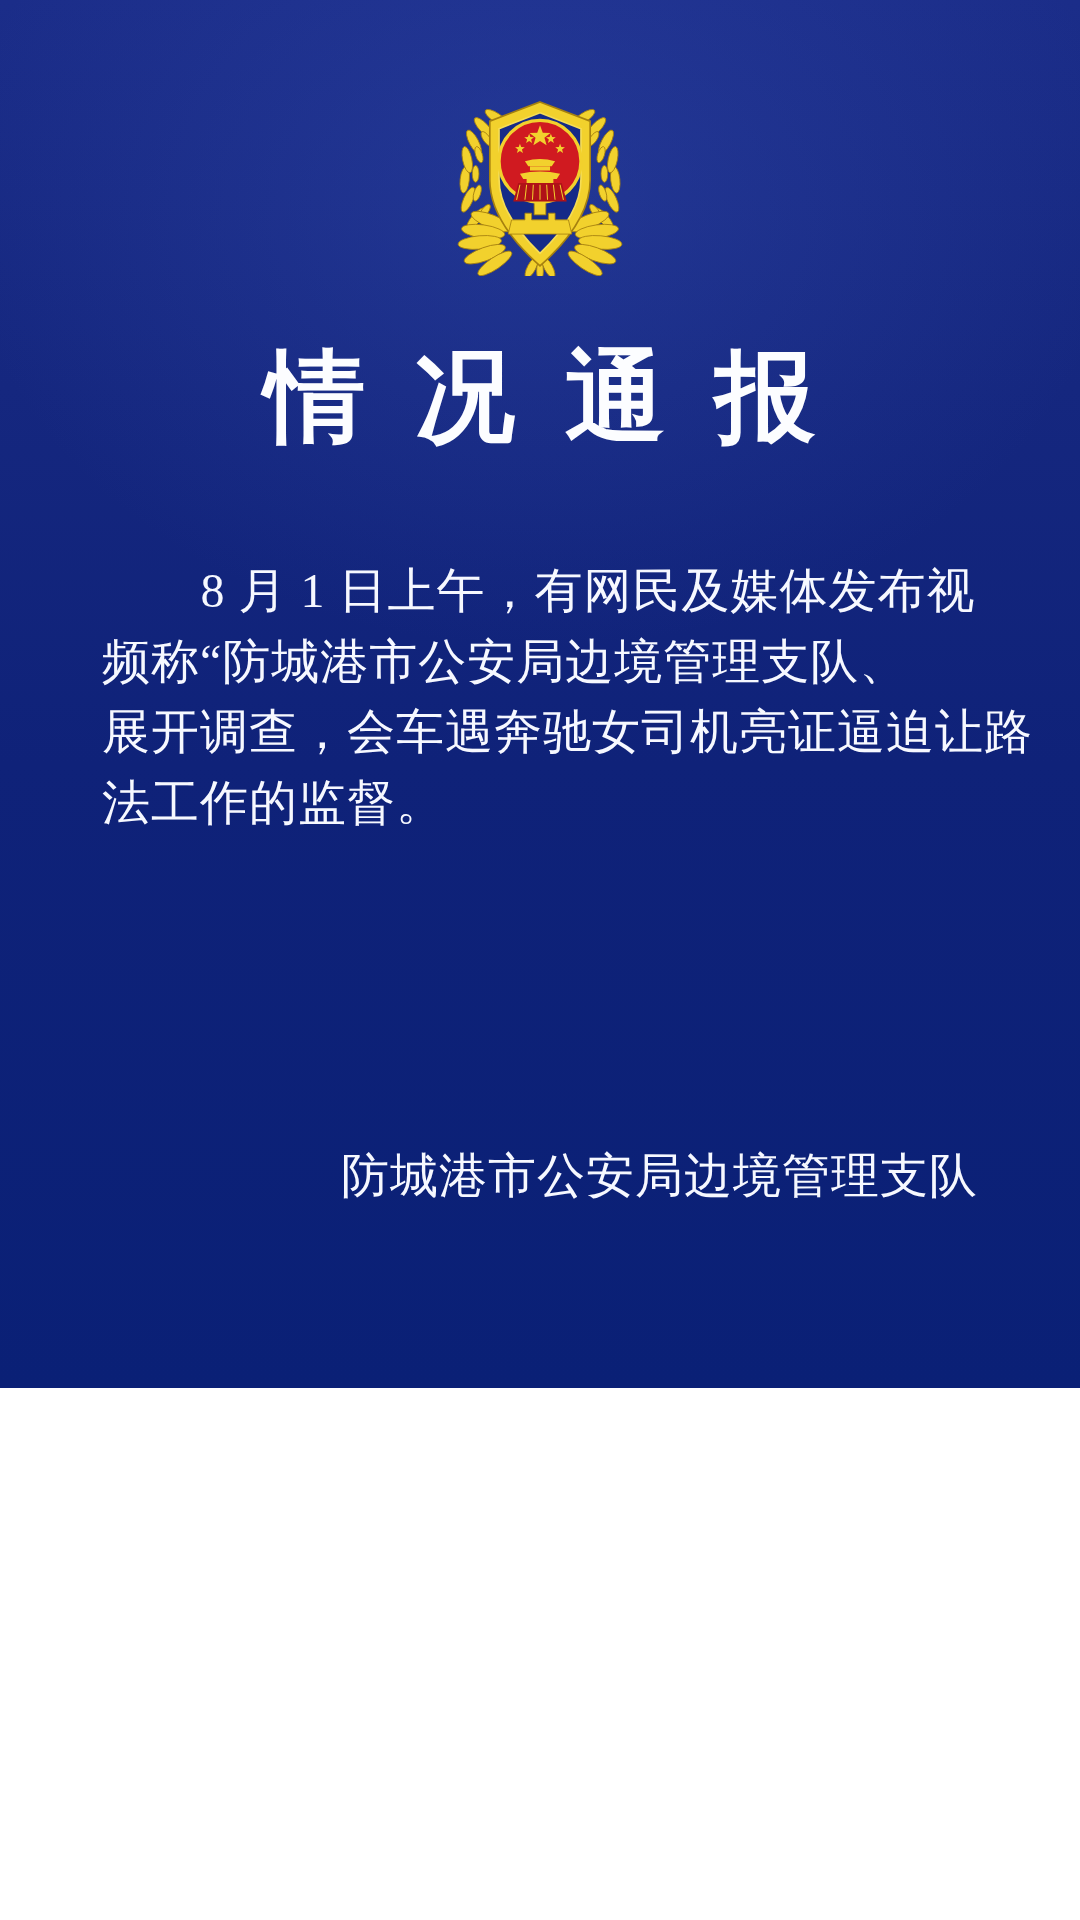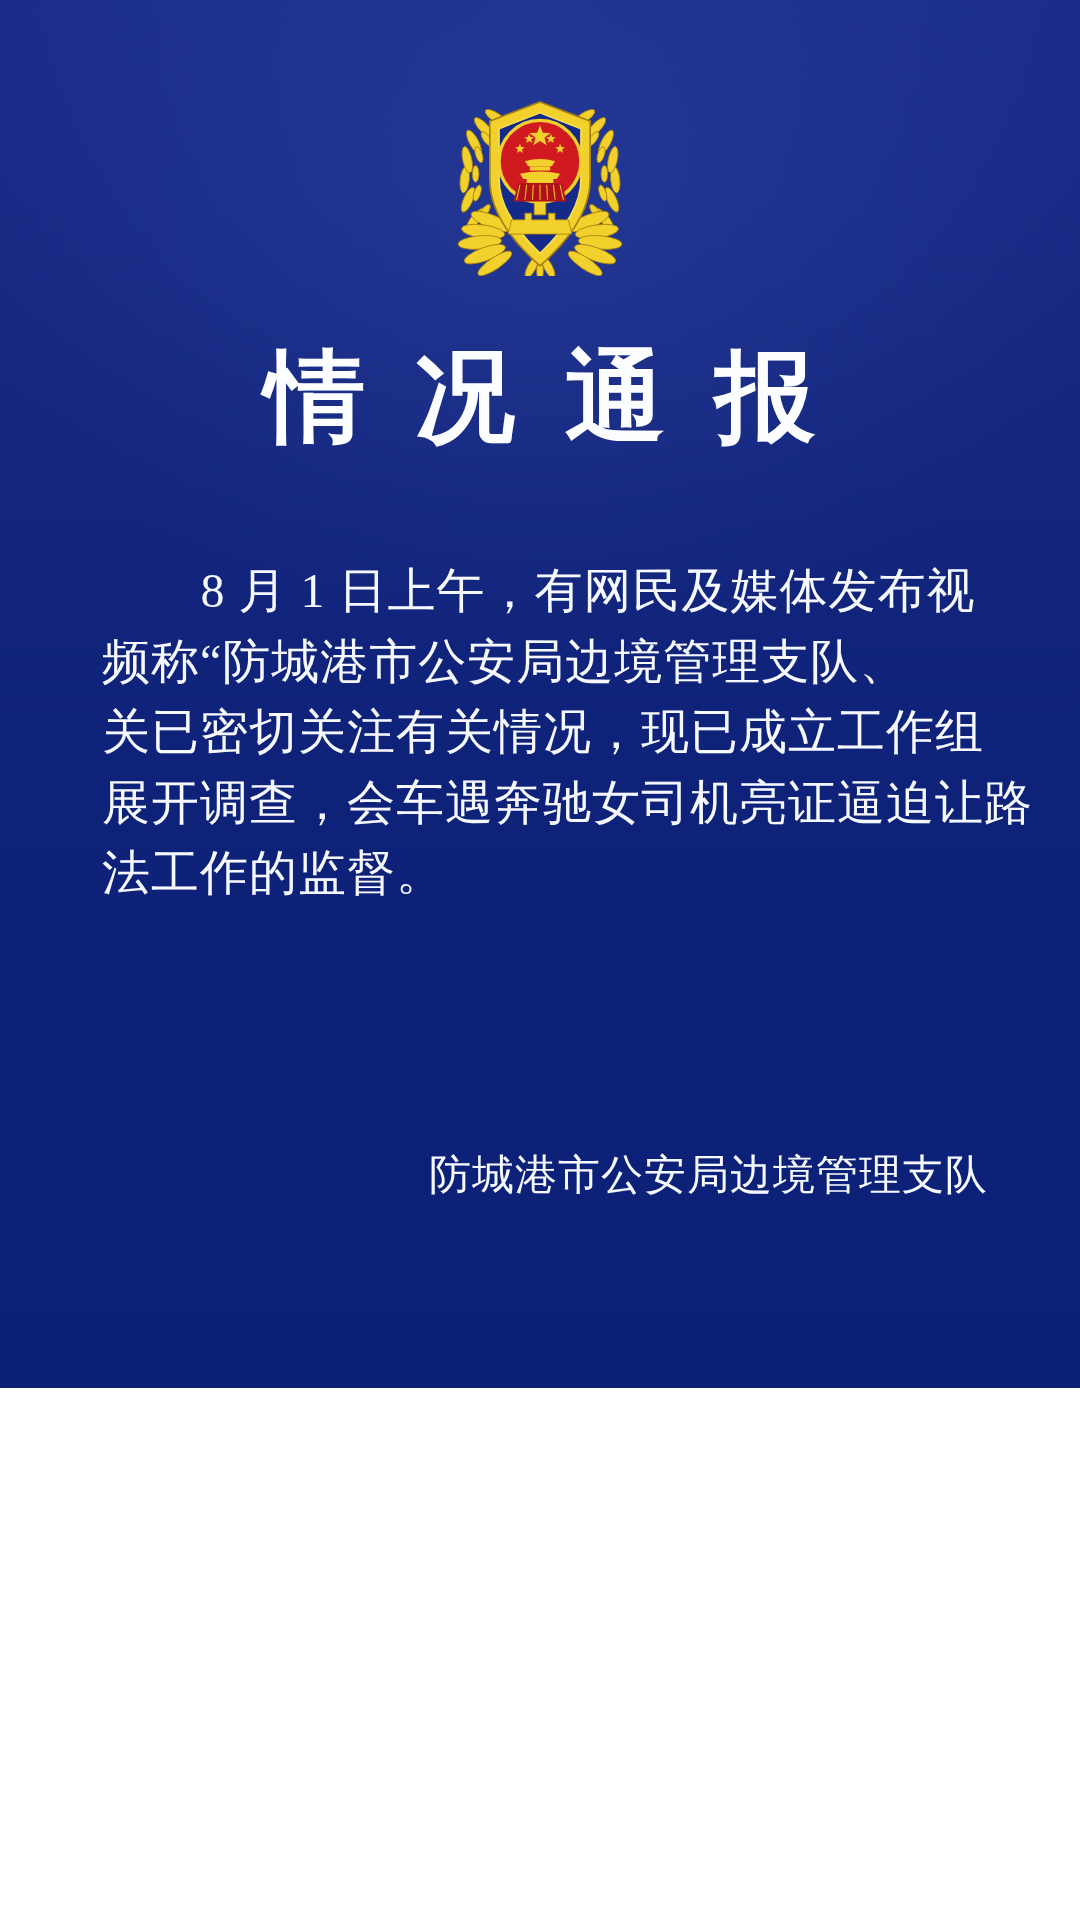--- a/index.html
+++ b/index.html
@@ -22,22 +22,22 @@
     text-align:center;font-size:100px;line-height:112px;font-weight:700;
     color:#fcfdff;letter-spacing:.5em;text-indent:.5em;white-space:nowrap;
   }
   .body-text{
     position:absolute;top:540px;left:102px;width:892px;
     font-size:48px;line-height:70.5px;color:#f6f8ff;letter-spacing:1px;margin-top:16px;
   }
   .para-line{white-space:nowrap;}
   .para-line:first-child{text-indent:2.05em;}
   .signature{
-    position:absolute;top:1139px;right:92px;
-    text-align:center;font-size:42px;line-height:73px;
+    position:absolute;top:1139px;right:102px;
+    text-align:center;font-size:48px;line-height:73px;
     color:#f6f8ff;letter-spacing:1px;
   }
   .sig-line{white-space:nowrap;}
 </style>
 </head>
 <body>
 
 <div class="stage">
 
   <svg class="badge" viewBox="0 0 220 215" aria-hidden="true">
@@ -124,21 +124,20 @@
       <line x1="126" y1="106" x2="128" y2="124"></line>
       <line x1="134" y1="106" x2="138" y2="124"></line>
     </g>
   </svg>
 
   <div class="title">情况通报</div>
 
   <div class="body-text">
     <div class="para-line">8 月 1 日上午，有网民及媒体发布视</div>
     <div class="para-line">频称“防城港市公安局边境管理支队、</div>
-    <div class="para-line">关已密切关注有关情况，现已成立工作组</div>
     <div class="para-line">展开调查，会车遇奔驰女司机亮证逼迫让路</div>
     <div class="para-line">法工作的监督。</div>
   </div>
 
   <div class="signature">
     <div class="sig-line">防城港市公安局边境管理支队</div>
   </div>
 
 </div>
 

